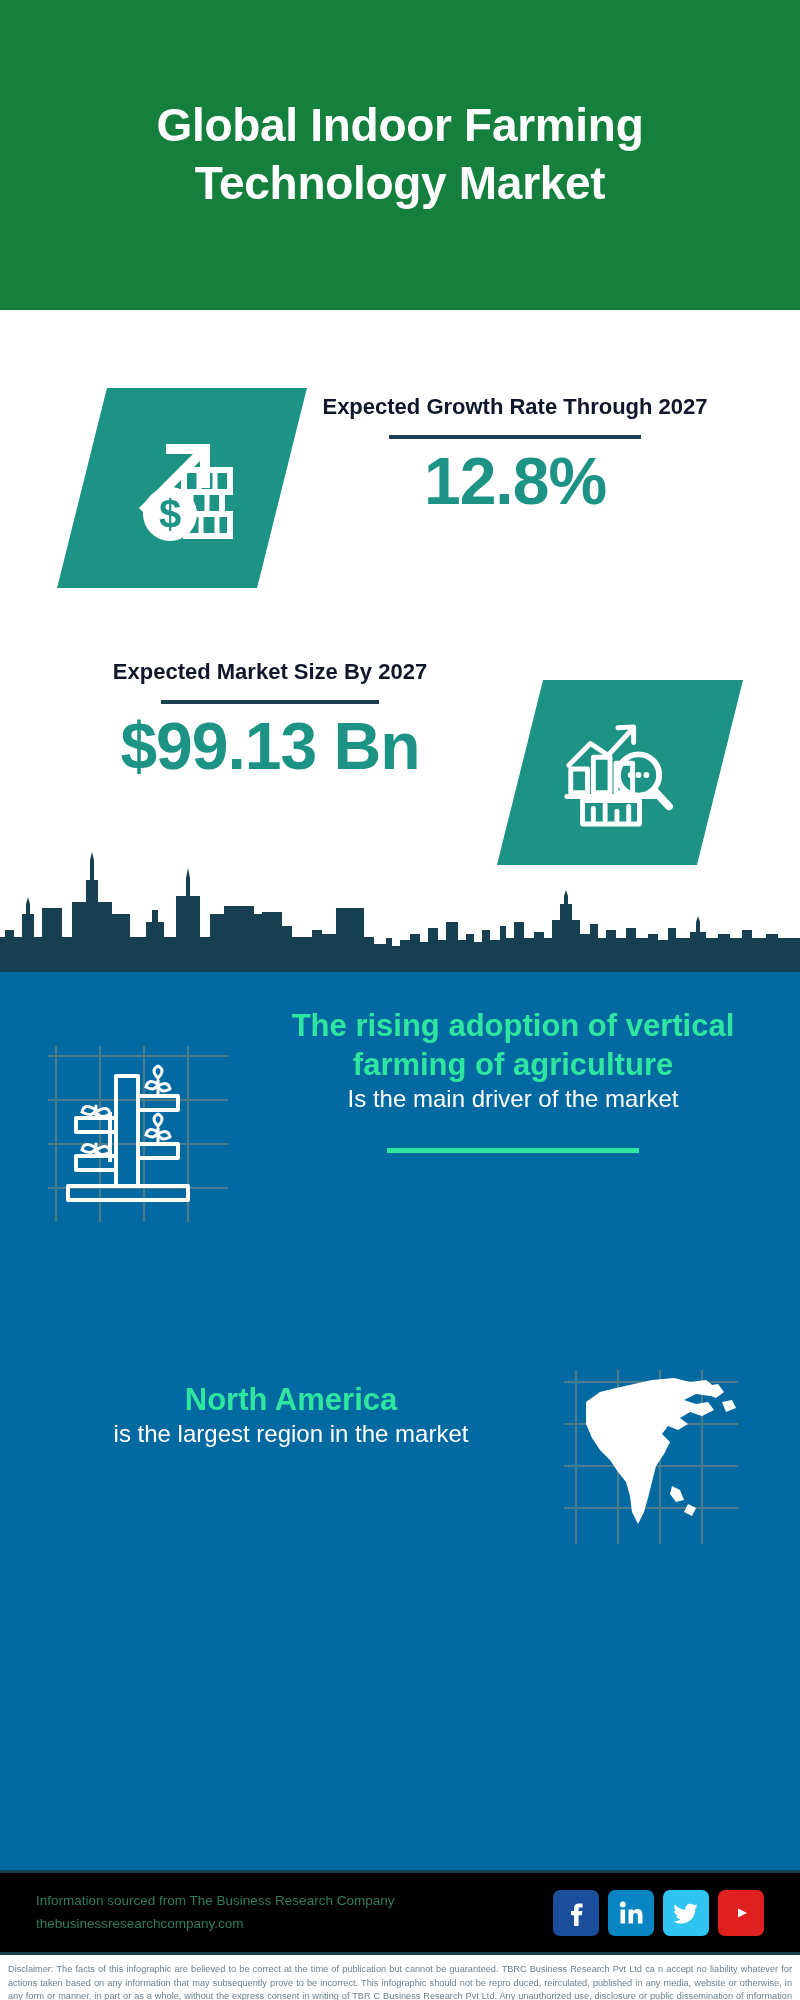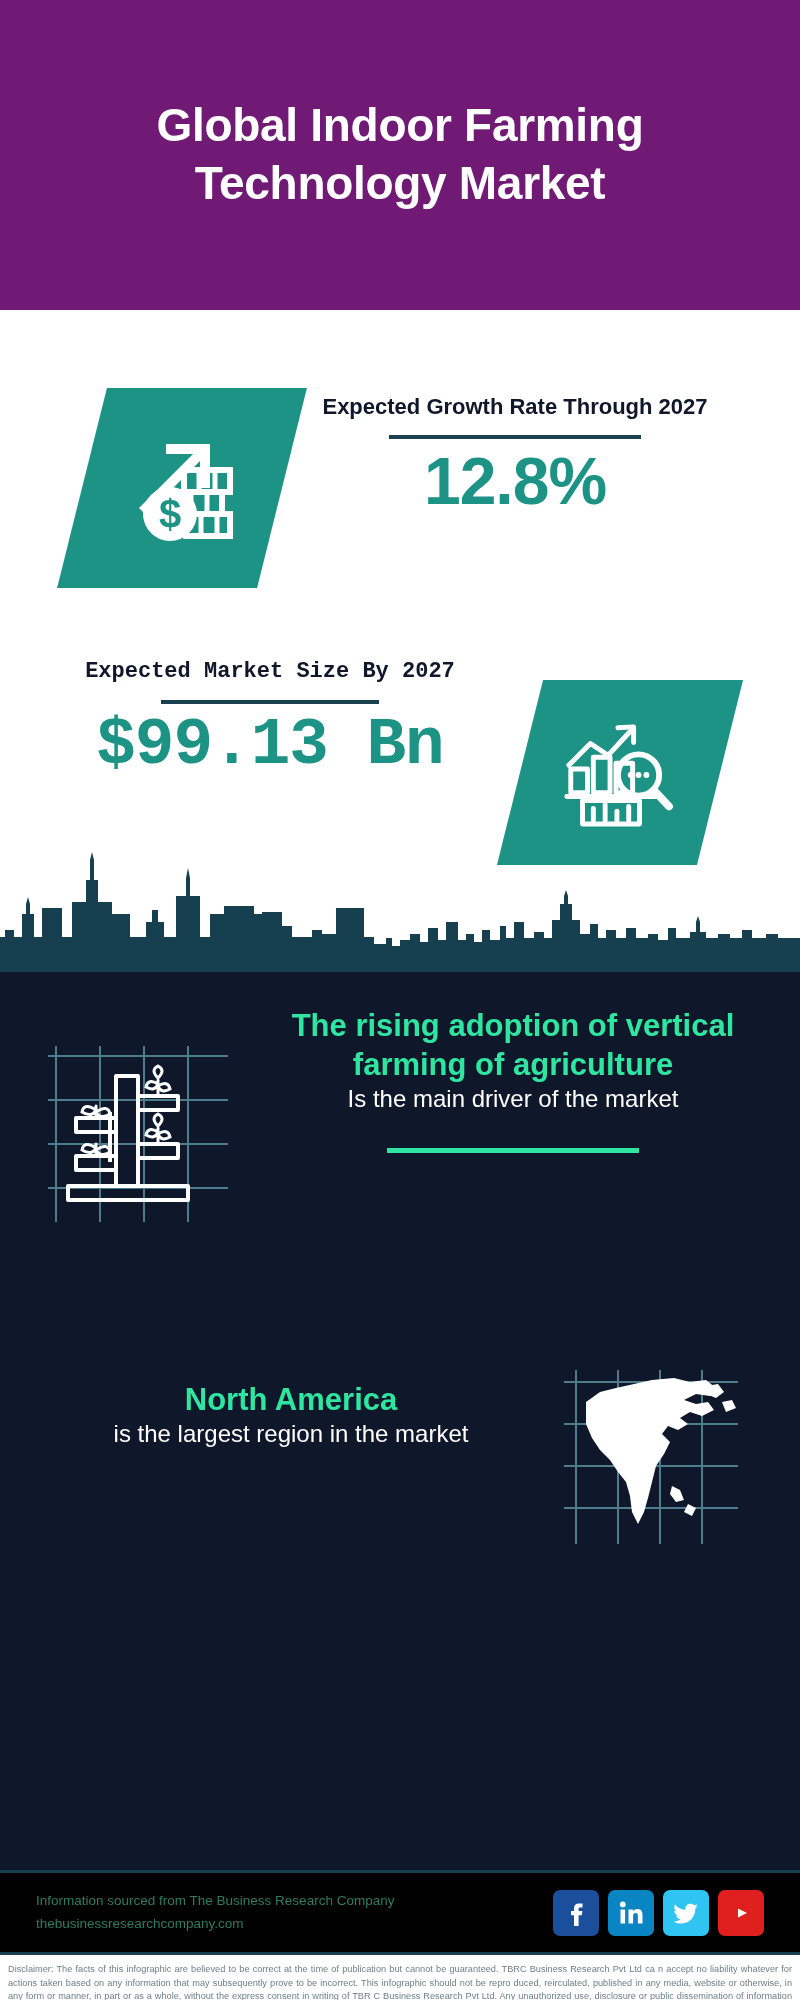--- a/index.html
+++ b/index.html
@@ -7,21 +7,21 @@
   body {
     font-family: "Liberation Sans", sans-serif;
     background:#ffffff;
     width:800px; height:2000px;
     position:relative; overflow:hidden;
     color:#19414f;
   }
 
   
   .header {
-    background:#701a75;
+    background:#15803d;
     height:310px;
     display:flex; align-items:center; justify-content:center;
     padding:0 40px;
   }
   .header-title {
     color:#ffffff;
     font-size:46px;
     font-weight:bold;
     line-height:1.26;
     text-align:center;
@@ -49,33 +49,33 @@
   .rule-dark {
     width:252px; height:4px; background:#19414f; margin:14px auto 6px auto;
   }
   .stat-value {
     font-size:66px; font-weight:bold; color:#1c9385; line-height:1.1;
     letter-spacing:-1px;
   }
 
   
   .row2 { position:absolute; top:348px; left:0; width:800px; height:230px; }
-  .row2 .txt { position:absolute; left:60px; top:0; width:420px; text-align:center;font-family:Liberation Mono, monospace; }
+  .row2 .txt { position:absolute; left:60px; top:0; width:420px; text-align:center; }
   .row2 .para { position:absolute; left:520px; top:22px; width:200px; height:185px; }
   .rule-dark.short { width:218px; }
 
   
   .skyline-wrap { position:relative; height:0; }
   .skyline {
     position:absolute; left:0; top:-128px; width:800px; height:130px; display:block;
   }
 
   .dark-body {
     position:relative;
-    background:#0f172a;
+    background:#0369a1;
     height:900px;
     padding-top:10px;
   }
 
   
   .row3 { position:absolute; top:36px; left:0; width:800px; height:300px; }
   .row3 .iconbox { position:absolute; left:38px; top:28px; width:200px; height:200px; }
   .row3 .txt { position:absolute; left:258px; top:0; width:510px; text-align:center; }
 
   .hl { color:#2ee6a0; font-size:31px; font-weight:bold; line-height:1.26; }

